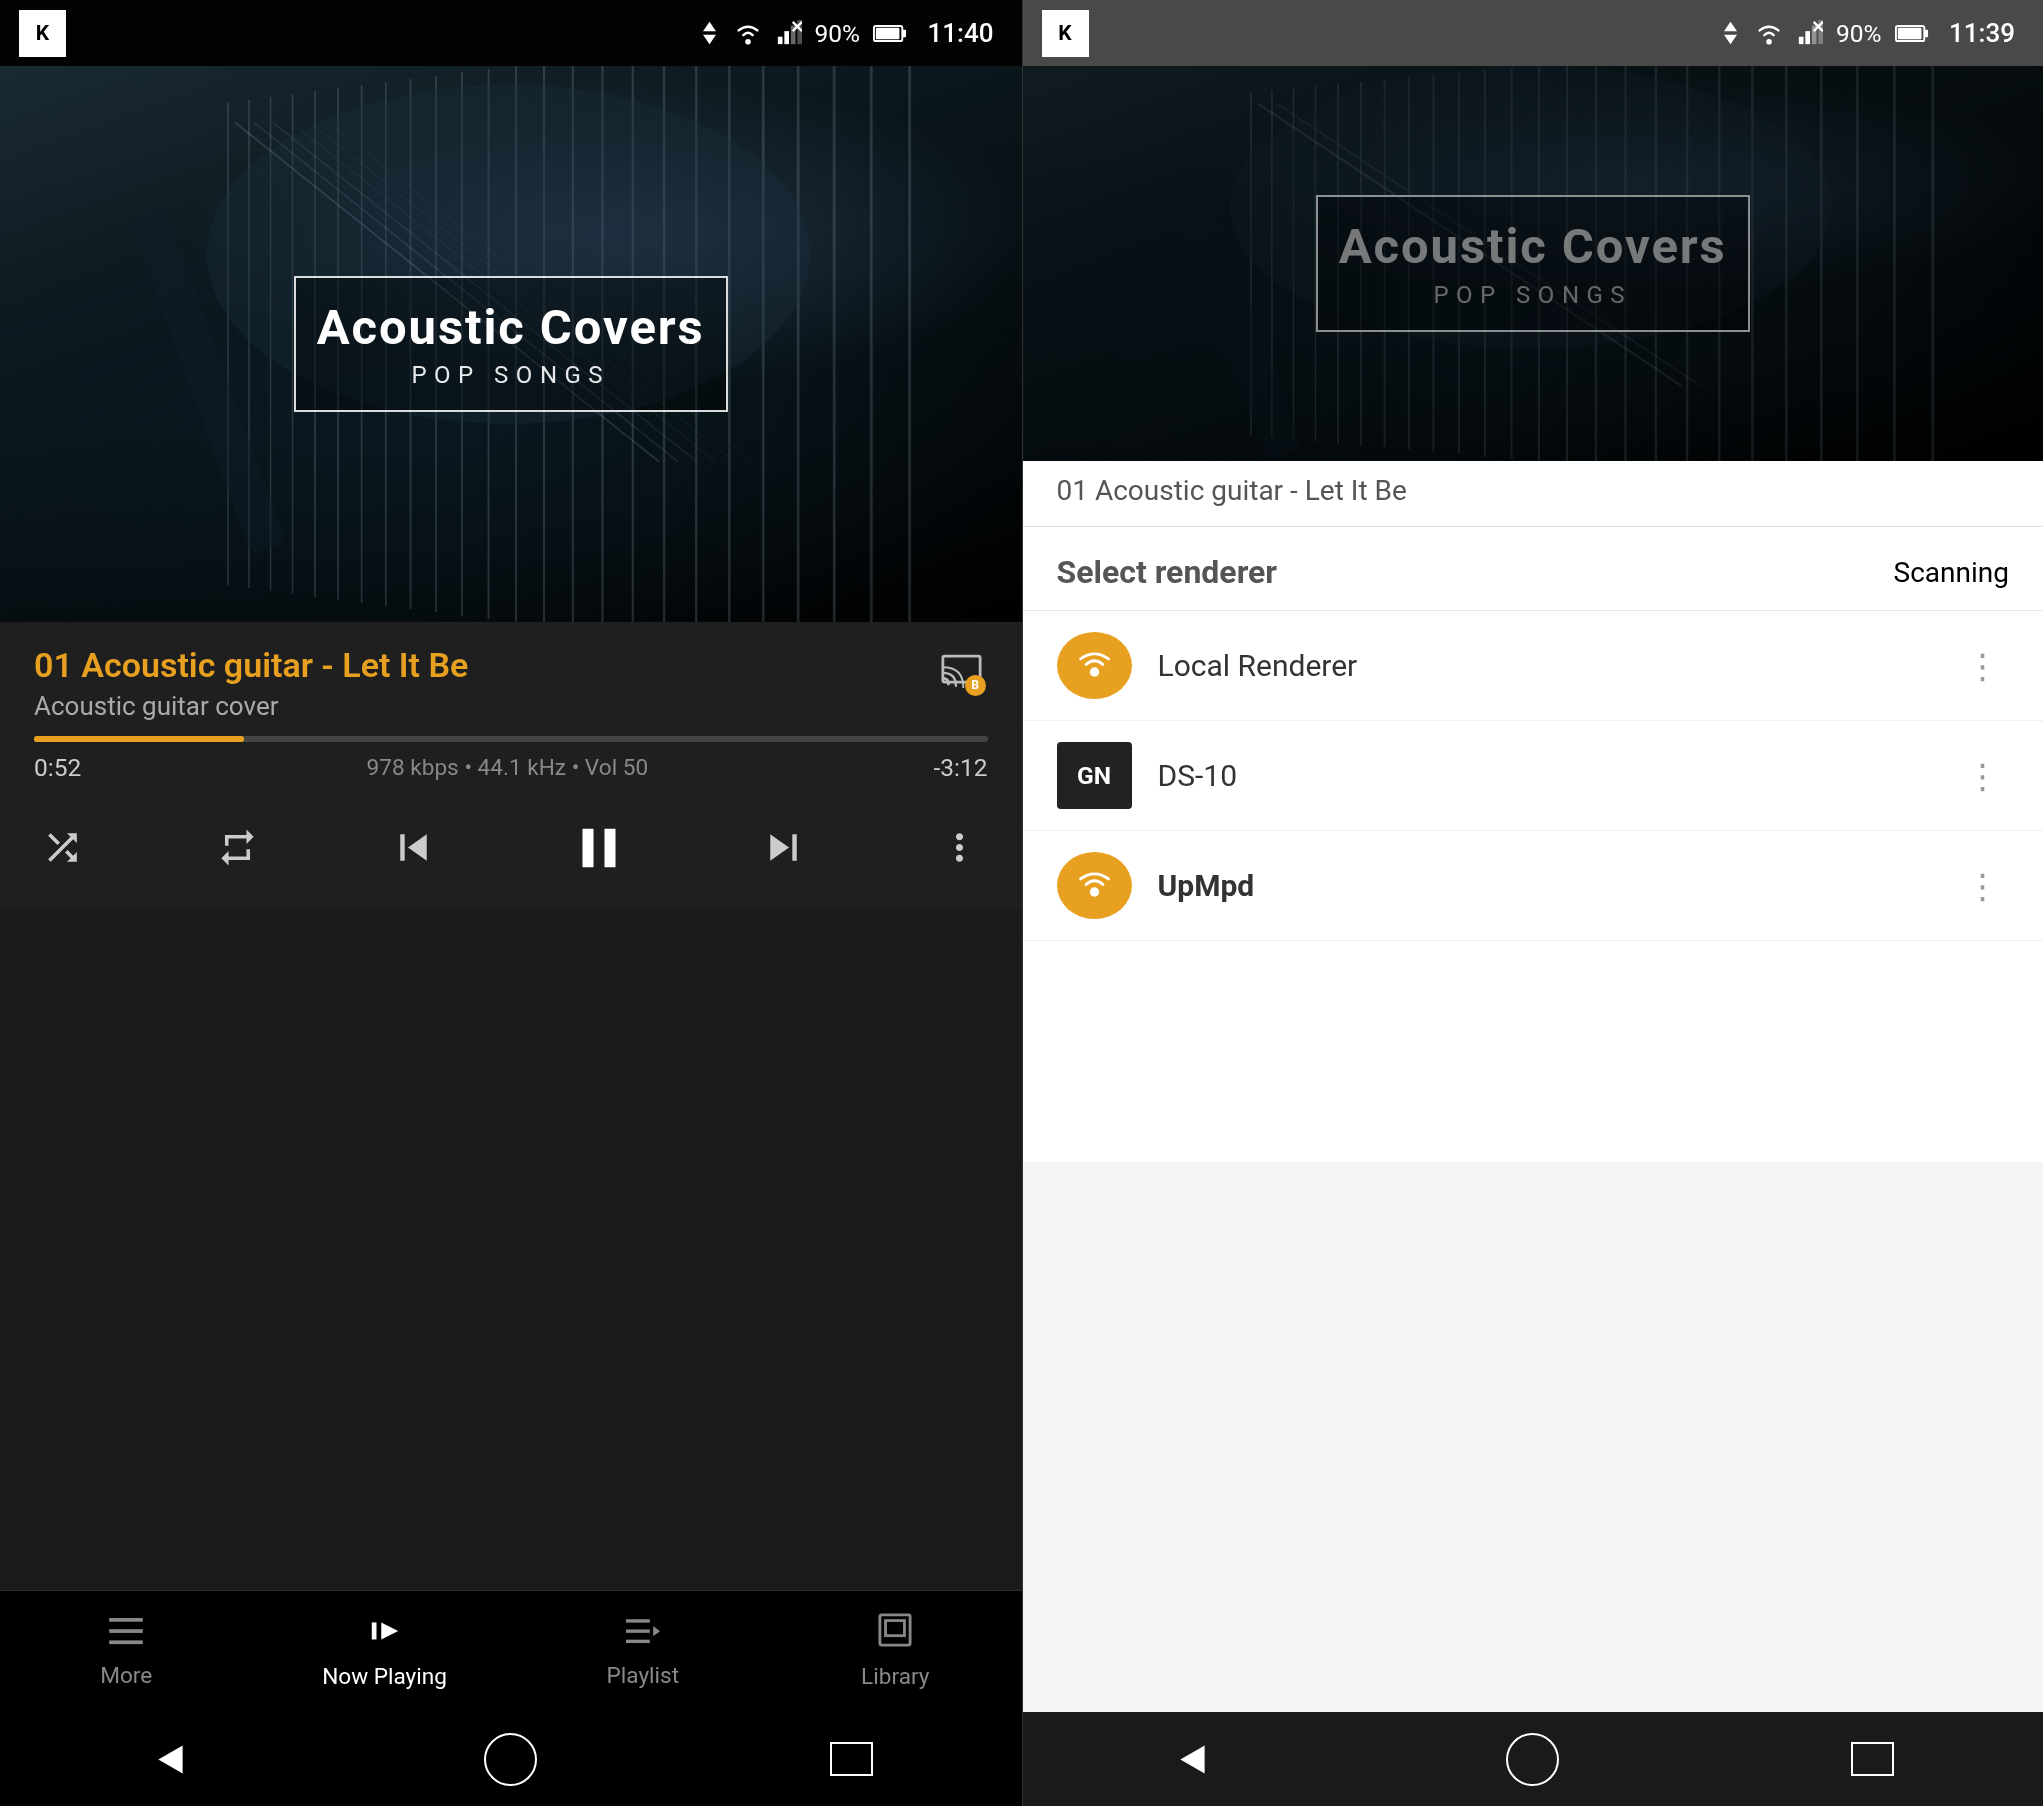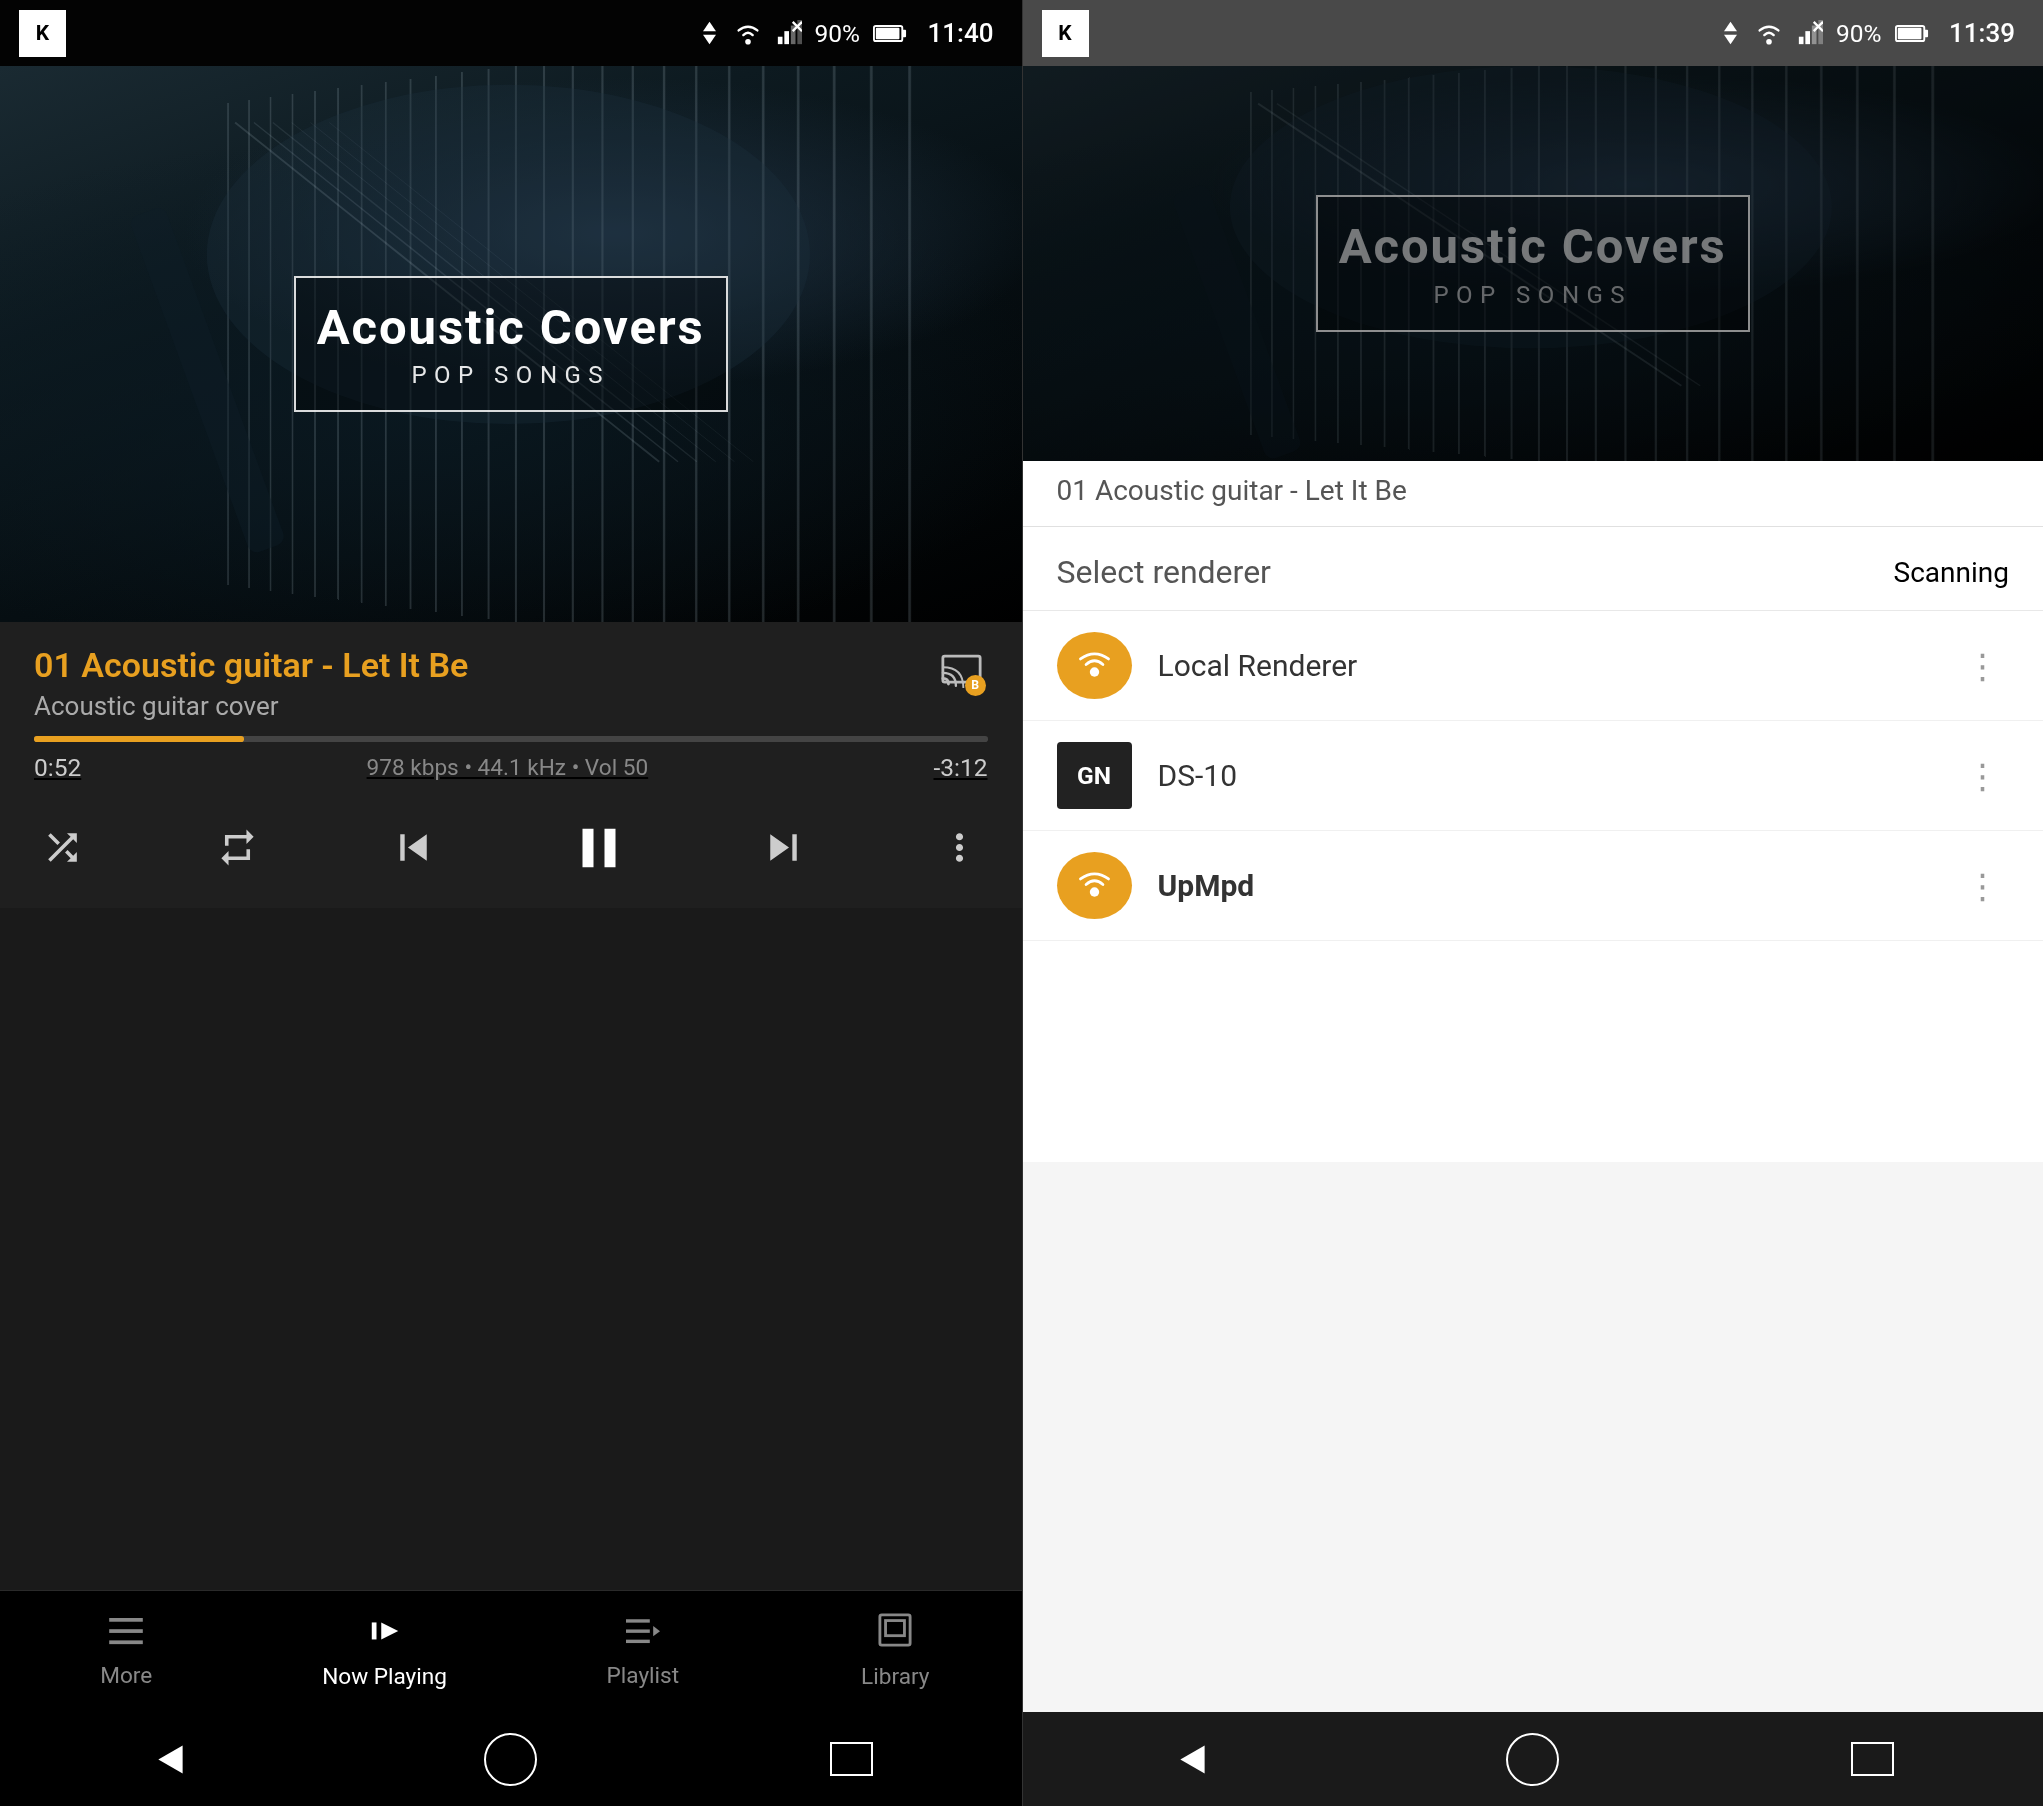--- a/index.html
+++ b/index.html
@@ -172,21 +172,20 @@
     }
     .track-artist {
       font-size: 26px;
       color: #aaa;
       margin-top: 5.6px;
     }
 
     .progress-section {
       background: #1f1f1f;
       padding: 0 34px 9.4px;
-      text-decoration: underline;
     }
     .progress-bar-wrap {
       height: 5.6px;
       background: #444;
       border-radius: 2.8px;
       margin-bottom: 11.3px;
       position: relative;
     }
     .progress-fill {
       height: 100%;
@@ -307,21 +306,21 @@
       background: #fff;
       padding: 26px 34px 19px;
       display: flex;
       justify-content: space-between;
       align-items: center;
       border-bottom: 0.9px solid #e8e8e8;
     }
     .renderer-title {
       font-size: 32px;
       color: #555;
-      font-weight: 400;
+      font-weight: 700;
       text-align: right;
     }
     .scanning-text {
       font-size: 28px;
       color: #000000;
       margin-left: 25px;
     }
 
     
     .renderer-list {

